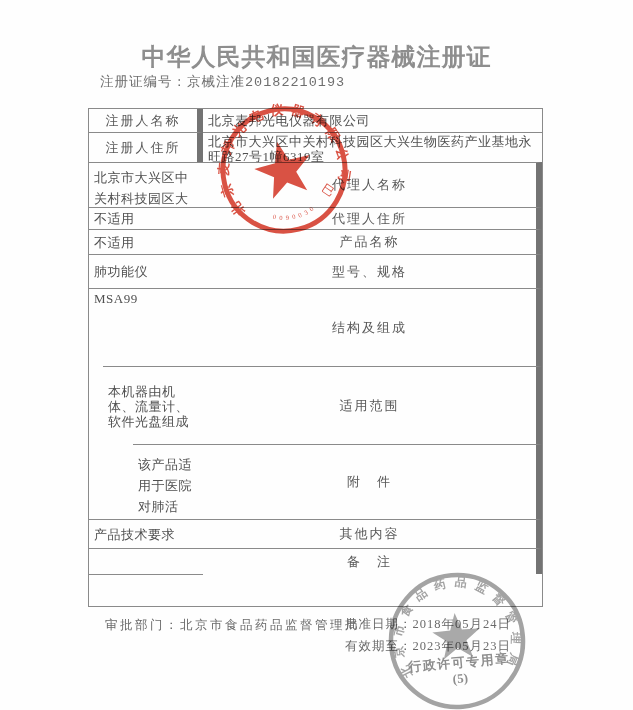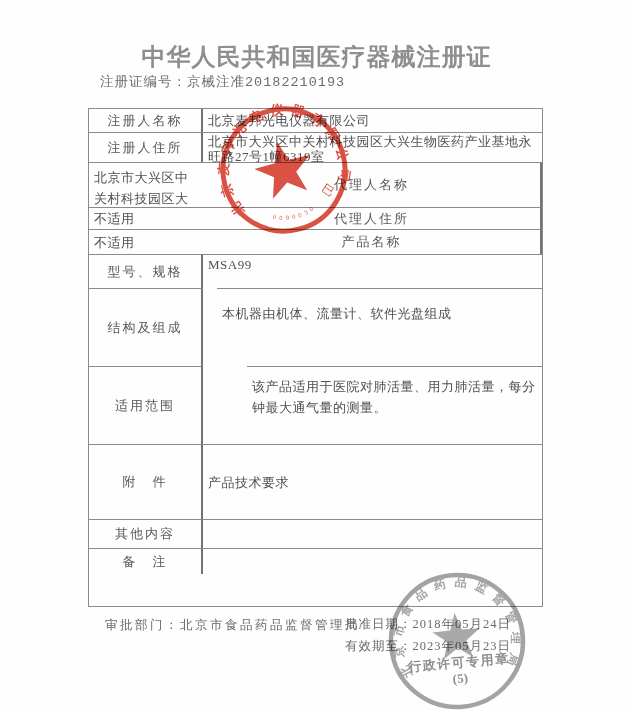--- a/index.html
+++ b/index.html
@@ -16,21 +16,21 @@
   }
   .cert-table{
     position:absolute;left:88px;top:108px;width:455px;box-sizing:border-box;
     border:1px solid #8a8a8a;
     display:grid;grid-template-columns:114px 1fr;
     grid-template-rows:23px 30px 45px 22px 25px 34px 78px 78px 75px 29px 26px 32px;
   }
   .cert-table>div{box-sizing:border-box;border-top:1px solid #8a8a8a;overflow:hidden;}
   .cert-table>div:nth-child(-n+2){border-top:none;}
   .lc{
-    border-right:2px solid #737373;display:flex;align-items:center;justify-content:center;
+    border-right:6px solid #737373;display:flex;align-items:center;justify-content:center;
     font-size:13px;letter-spacing:2px;color:#585858;text-align:center;
   }
   .vc{
     font-size:13px;line-height:15px;padding:0 6px 0 5px;color:#505050;
     word-break:break-all;letter-spacing:0.5px;
   }
   .vc.c{display:flex;align-items:center;}
   .vc.lh17{line-height:21px;}
   .pt1{padding-top:1px;}  .pt4{padding-top:4px;}  .pt2{padding-top:2px;}
   .pt17{padding-top:17px;margin-left:14px;} .pt9{padding-top:9px;margin-left:44px;}
@@ -60,20 +60,21 @@
 
     <div class="vc pt4 lh17">北京市大兴区中关村科技园区大兴生物医药产业基地永旺路27号1幢4层</div>
 
     <div class="lc">代理人名称</div>
     <div class="vc c">不适用</div>
 
     <div class="lc">代理人住所</div>
     <div class="vc c">不适用</div>
 
     <div class="lc">产品名称</div>
+    <div class="vc c">肺功能仪</div>
 
     <div class="lc">型号、规格</div>
     <div class="vc pt2">MSA99</div>
 
     <div class="lc">结构及组成</div>
     <div class="vc pt17">本机器由机体、流量计、软件光盘组成</div>
 
     <div class="lc">适用范围</div>
     <div class="vc pt9 lh17">该产品适用于医院对肺活量、用力肺活量，每分钟最大通气量的测量。</div>
 

